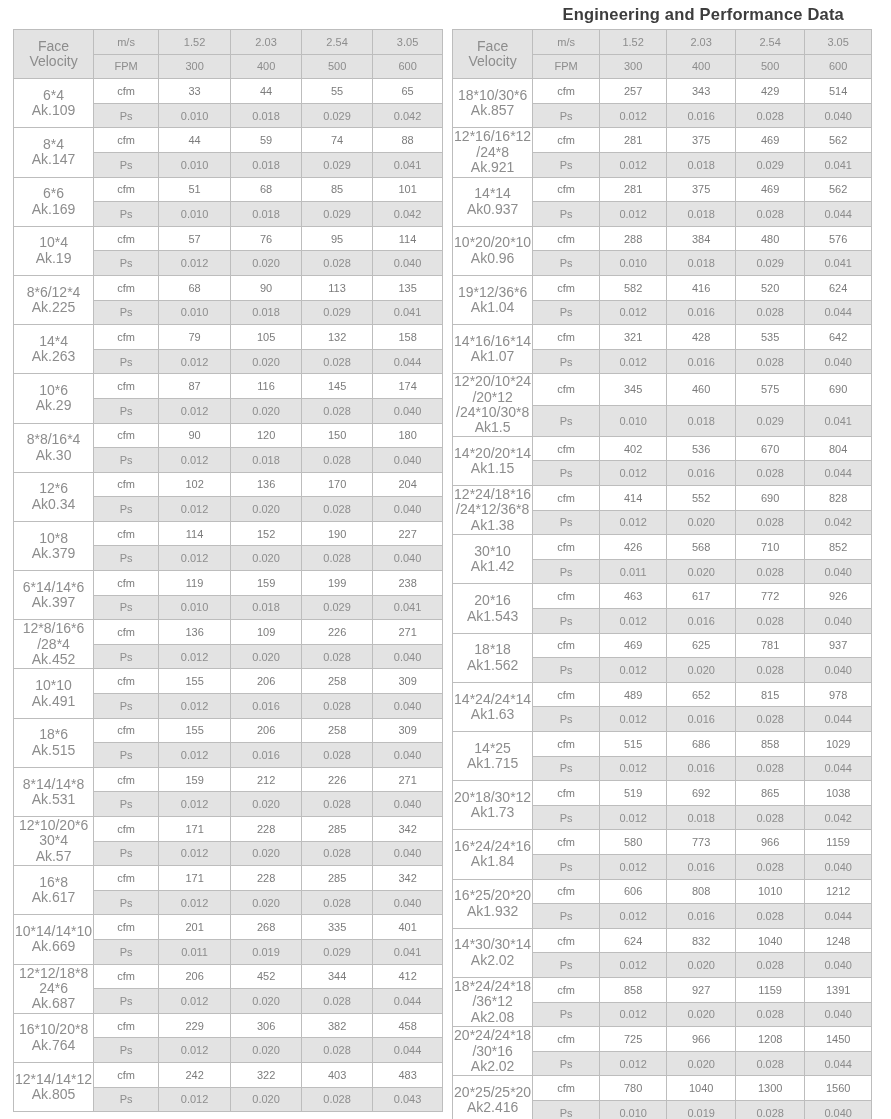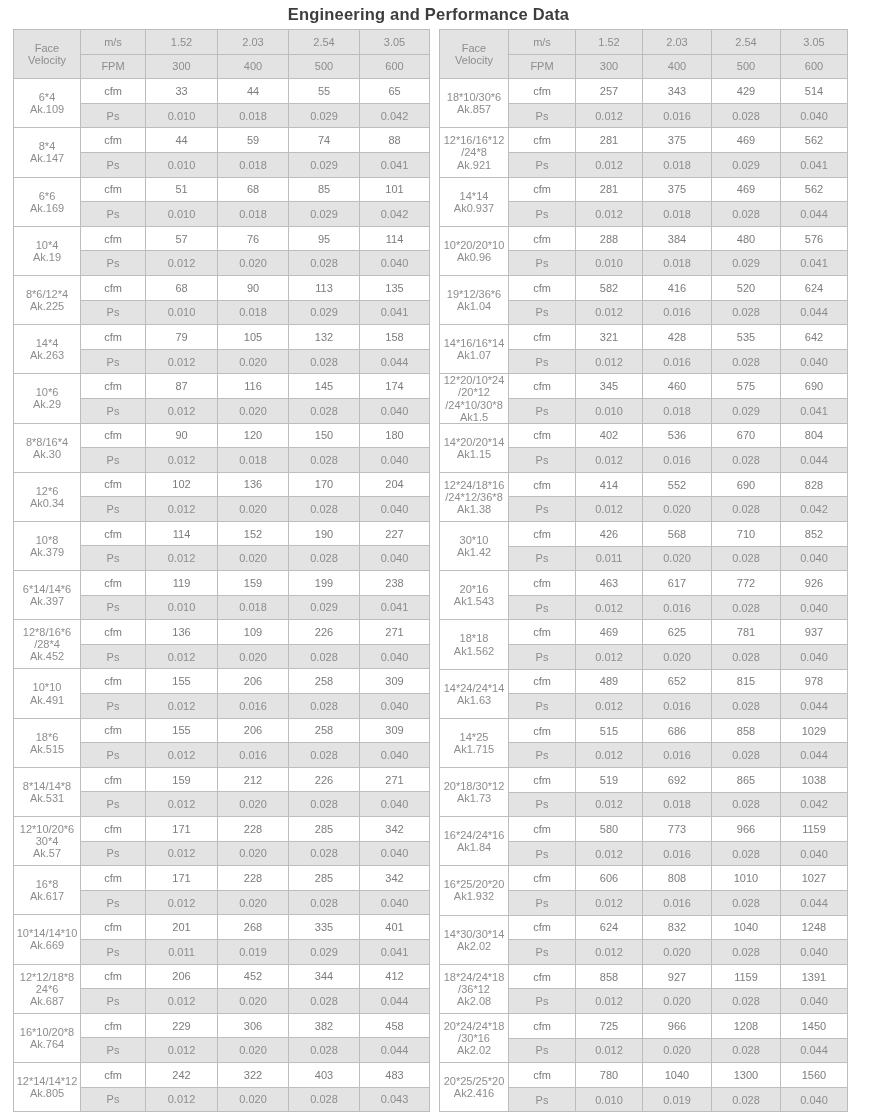--- a/index.html
+++ b/index.html
@@ -7,21 +7,21 @@
     padding: 0;
     background: #ffffff;
     width: 891px;
     height: 1119px;
     font-family: "Liberation Sans", sans-serif;
     overflow: hidden;
   }
   .page-title {
     width: 831px;
     margin: 5px 0 5px 13px;
-    text-align: center;
+    text-align: right;
     font-size: 16.5px;
     font-weight: 700;
     color: #3d3d3d;
     letter-spacing: 0.2px;
   }
   .tables-wrap {
     display: flex;
     align-items: flex-start;
     margin-left: 13px;
     gap: 9px;
@@ -39,21 +39,21 @@
     height: 23.6px;
     font-size: 11px;
     color: #7c7c7c;
     overflow: hidden;
   }
   table.perf td.shaded {
     background: #e3e3e3;
     color: #8d8d8d;
   }
   table.perf td.label-cell {
-    font-size: 11px;
+    font-size: 14px;
     color: #8d8d8d;
     line-height: 1.1;
     padding: 0 1px;
   }
   table.perf td.unit-cell {
     font-size: 11px;
   }
   .label-line {
     display: block;
     white-space: nowrap;
@@ -798,21 +798,21 @@
         </tr>
         <tr>
           <td class="label-cell" rowspan="2">
             <span class="label-line">16*25/20*20</span>
             <span class="label-line">Ak1.932</span>
           </td>
           <td class="unit-cell">cfm</td>
           <td>606</td>
           <td>808</td>
           <td>1010</td>
-          <td>1027</td>
+          <td>1212</td>
         </tr>
         <tr>
           <td class="shaded unit-cell">Ps</td>
           <td class="shaded">0.012</td>
           <td class="shaded">0.016</td>
           <td class="shaded">0.028</td>
           <td class="shaded">0.044</td>
         </tr>
         <tr>
           <td class="label-cell" rowspan="2">

